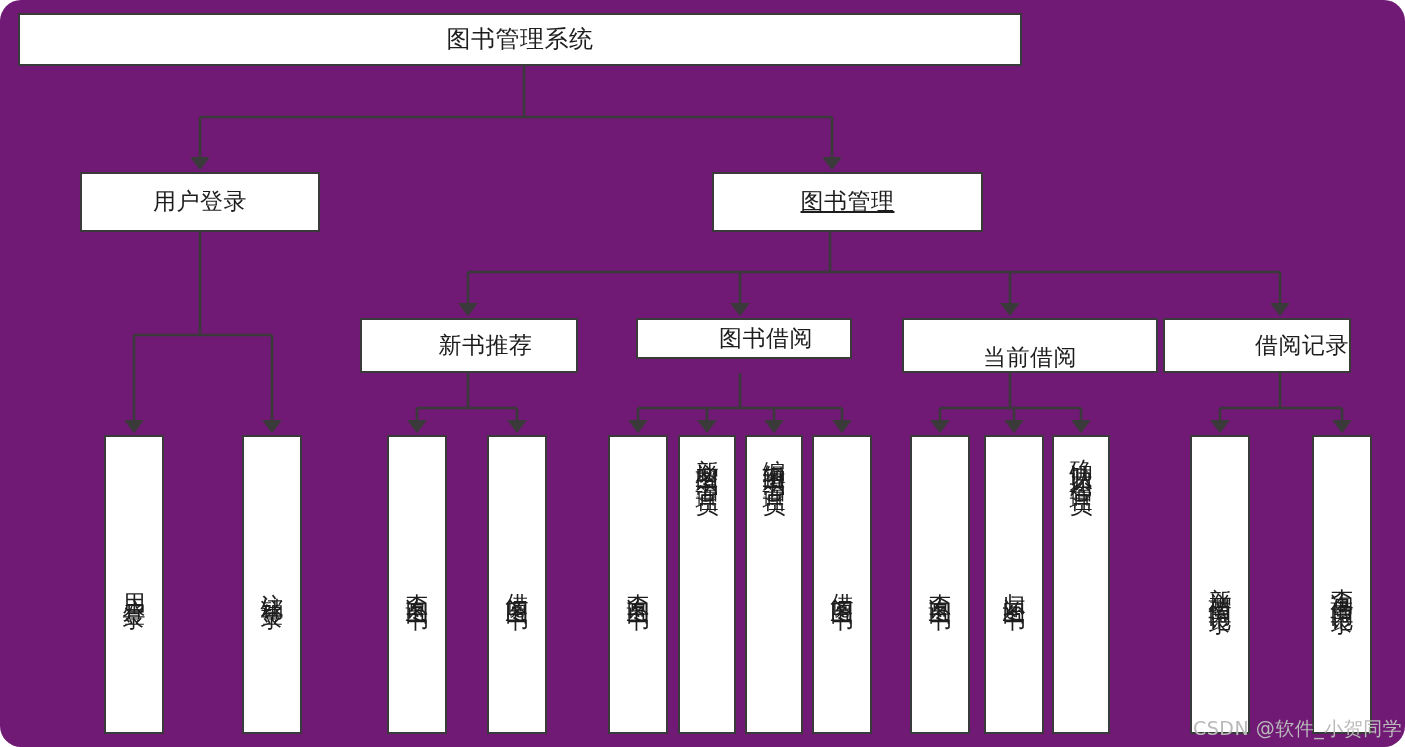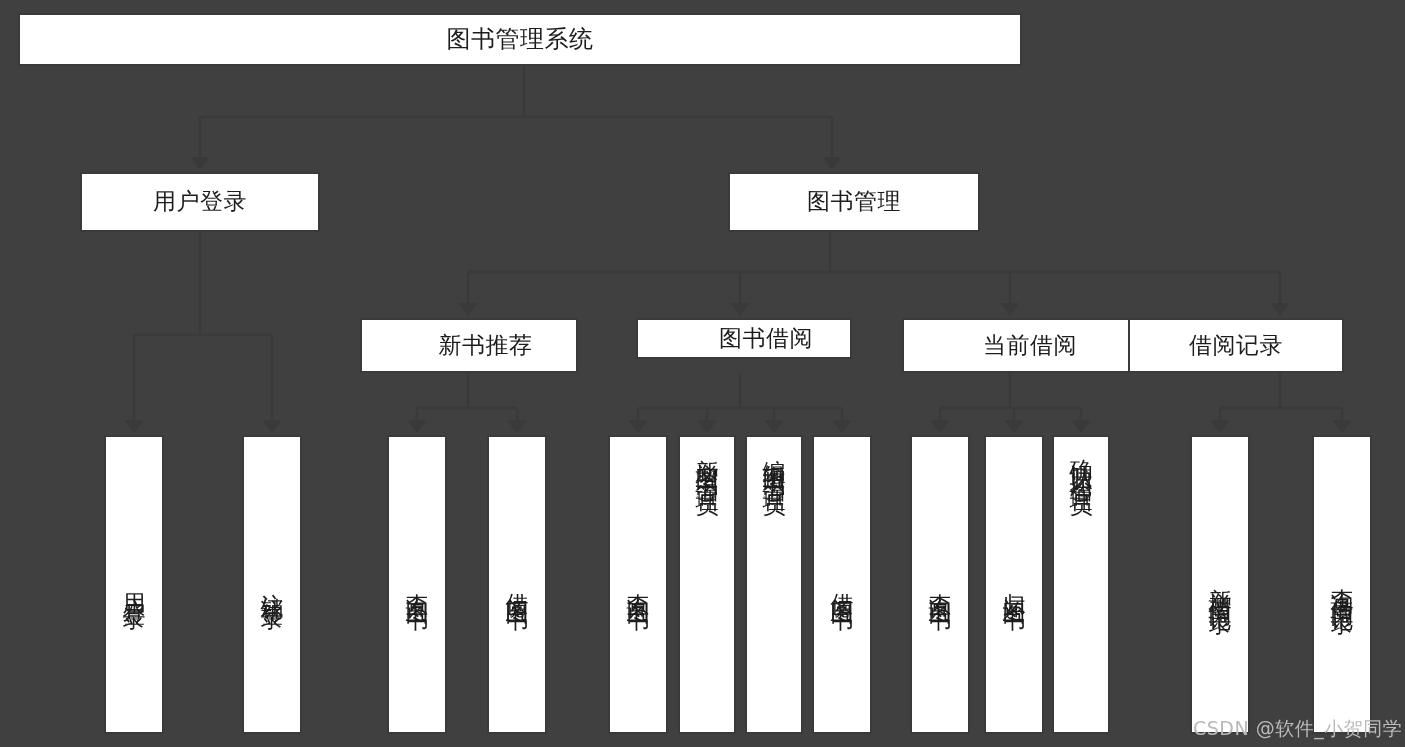--- a/index.html
+++ b/index.html
@@ -8,22 +8,23 @@
     padding: 0;
     background: #ffffff;
   }
   body {
     font-family: "DejaVu Sans", "Liberation Sans", sans-serif;
   }
   #canvas {
     position: relative;
     width: 1405px;
     height: 747px;
-    background: #404040;
+    background: #701a75;
     overflow: hidden;
+    border-radius: 21px;
   }
   svg.wires {
     position: absolute;
     left: 0;
     top: 0;
     width: 1405px;
     height: 747px;
     pointer-events: none;
   }
   .node {
@@ -136,34 +137,34 @@
     </g>
   </svg>
 
   <div class="node root h" id="node-root" style="left: 18px; top: 13px; width: 1004px; height: 53px;">
     <span class="label">图书管理系统</span>
   </div>
 
   <div class="node h" id="node-user-login" style="left: 80px; top: 172px; width: 240px; height: 60px;">
     <span class="label">用户登录</span>
   </div>
-  <div class="node h" id="node-book-management" style="left: 728px; top: 172px; width: 252px; height: 60px;">
+  <div class="node h" id="node-book-management" style="left: 712px; top: 172px; width: 271px; height: 60px; text-decoration: underline;">
     <span class="label">图书管理</span>
   </div>
 
   <div class="node h" id="node-new-book-recommend" style="left: 360px; top: 318px; width: 218px; height: 55px; padding-left: 33px;">
     <span class="label">新书推荐</span>
   </div>
   <div class="node h" id="node-book-borrow" style="left: 636px; top: 318px; width: 216px; height: 41px; padding-left: 44px;">
     <span class="label">图书借阅</span>
   </div>
-  <div class="node h" id="node-current-borrow" style="left: 902px; top: 318px; width: 256px; height: 55px;">
+  <div class="node h" id="node-current-borrow" style="left: 902px; top: 318px; width: 256px; height: 55px; align-items: flex-end;">
     <span class="label">当前借阅</span>
   </div>
-  <div class="node h" id="node-borrow-record" style="left: 1128px; top: 318px; width: 216px; height: 55px;">
+  <div class="node h" id="node-borrow-record" style="left: 1163px; top: 318px; width: 188px; height: 55px; justify-content: flex-end;">
     <span class="label">借阅记录</span>
   </div>
 
   <div class="node v centered" id="node-leaf-0" style="left: 104px; top: 435px; width: 60px; height: 299px;">
     <span class="label">用户登录</span>
   </div>
   <div class="node v centered" id="node-leaf-1" style="left: 242px; top: 435px; width: 60px; height: 299px;">
     <span class="label">注销登录</span>
   </div>
   <div class="node v centered" id="node-leaf-2" style="left: 387px; top: 435px; width: 60px; height: 299px;">

